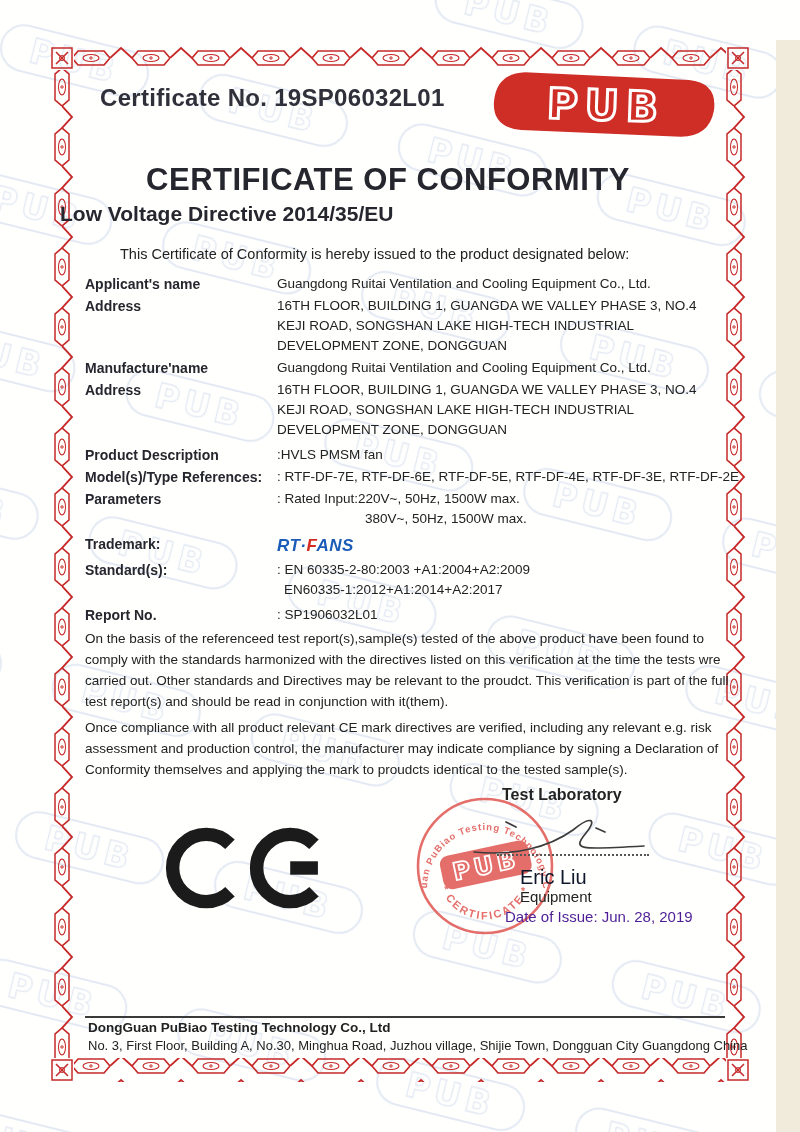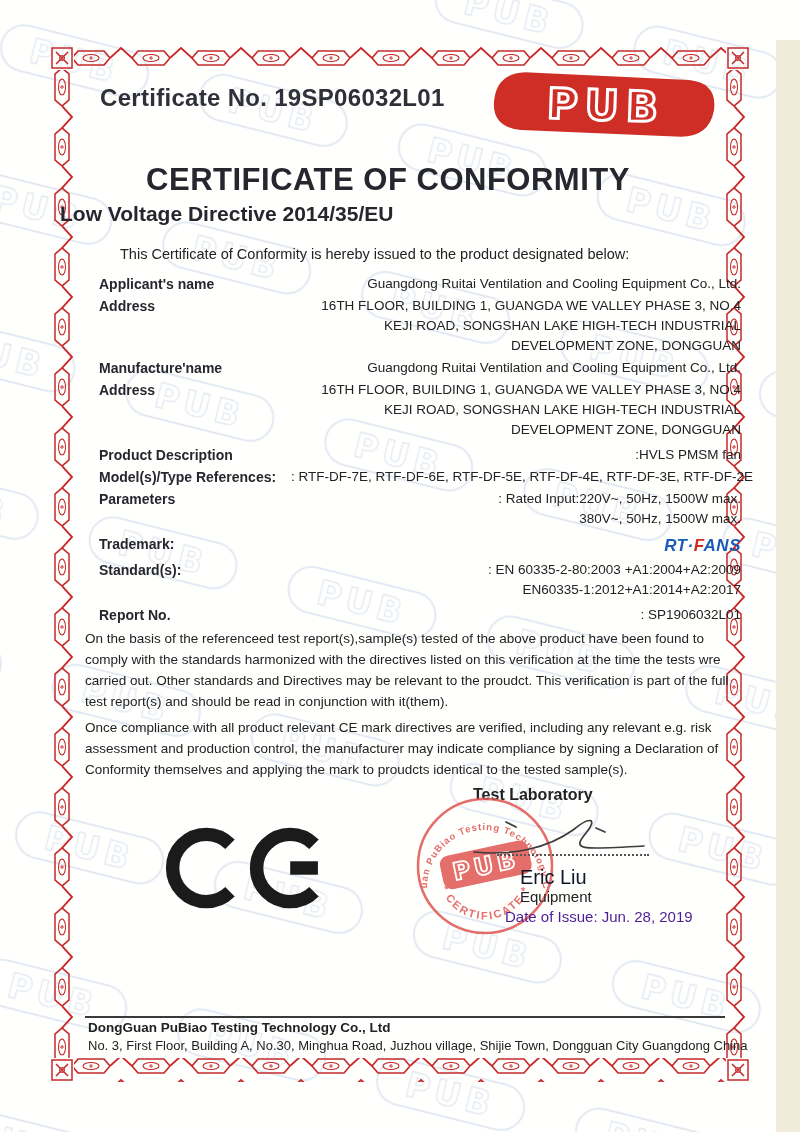--- a/index.html
+++ b/index.html
@@ -6,32 +6,32 @@
   body{width:800px;height:1132px;background:#ffffff;font-family:"Liberation Sans",sans-serif;color:#27272e;position:relative;overflow:hidden;}
   .page{position:absolute;inset:0;background:#fffffe;}
   .scan-edge{position:absolute;right:0;top:40px;width:24px;height:1092px;background:#f1ebdb;}
   .wm-layer{position:absolute;inset:0;opacity:.55;pointer-events:none;}
   .border-frame{position:absolute;left:50px;top:46px;pointer-events:none;}
   .cert-no{position:absolute;left:100px;top:84px;font-size:24px;font-weight:bold;color:#30303a;letter-spacing:.3px;}
   .logo-svg{position:absolute;left:486px;top:68px;transform:rotate(2deg);}
   .title{position:absolute;left:48px;top:162px;width:680px;text-align:center;font-size:31px;font-weight:bold;color:#26262e;letter-spacing:.5px;}
   .subtitle{position:absolute;left:60px;top:202px;width:680px;font-size:21px;font-weight:bold;color:#26262e;}
   .intro{position:absolute;left:84px;top:246px;font-size:14.5px;color:#222;margin-left:36px;}
-  .fields{position:absolute;left:99px;top:274px;width:642px;}
+  .fields{position:absolute;left:85px;top:274px;width:642px;}
   .frow{display:flex;margin-bottom:2px;line-height:20px;}
   .flabel{width:192px;flex:none;font-weight:bold;font-size:14px;color:#26262e;}
-  .fvalue{flex:1;font-size:13.5px;color:#222;text-align:right;}
+  .fvalue{flex:1;font-size:13.5px;color:#222;}
   .nowrap{white-space:nowrap;}
   .indent2{padding-left:88px;}
   .indent-sm{padding-left:7px;}
   .gap-top{margin-top:5px;}
   .tm{font-size:17px;font-weight:bold;font-style:italic;letter-spacing:.5px;line-height:24px;}
   .paras{position:absolute;left:85px;top:628px;width:644px;font-size:13.5px;line-height:21px;color:#222;}
   .paras .p2{margin-top:5px;}
-  .lab-heading{position:absolute;left:473px;top:786px;font-size:16px;font-weight:bold;color:#222;}
+  .lab-heading{position:absolute;left:502px;top:786px;font-size:16px;font-weight:bold;color:#222;}
   .stamp{position:absolute;left:403px;top:784px;opacity:.85;}
   .sig-svg{position:absolute;left:468px;top:798px;}
   .sig-line{position:absolute;left:497px;top:854px;width:152px;border-bottom:2px dotted #555;}
   .signer{position:absolute;left:520px;top:866px;font-size:20px;color:#0f172a;}
   .signer-title{position:absolute;left:520px;top:888px;font-size:15px;color:#222;}
   .date-issue{position:absolute;left:505px;top:908px;font-size:15px;color:#4c1d95;}
   .ce-svg{position:absolute;left:160px;top:818px;}
   .footer-line{position:absolute;left:85px;top:1016px;width:640px;height:2px;background:#3a3a3a;}
   .footer-co{position:absolute;left:88px;top:1020px;font-size:13.5px;font-weight:bold;color:#222;}
   .footer-addr{position:absolute;left:88px;top:1038px;font-size:13px;color:#222;}

